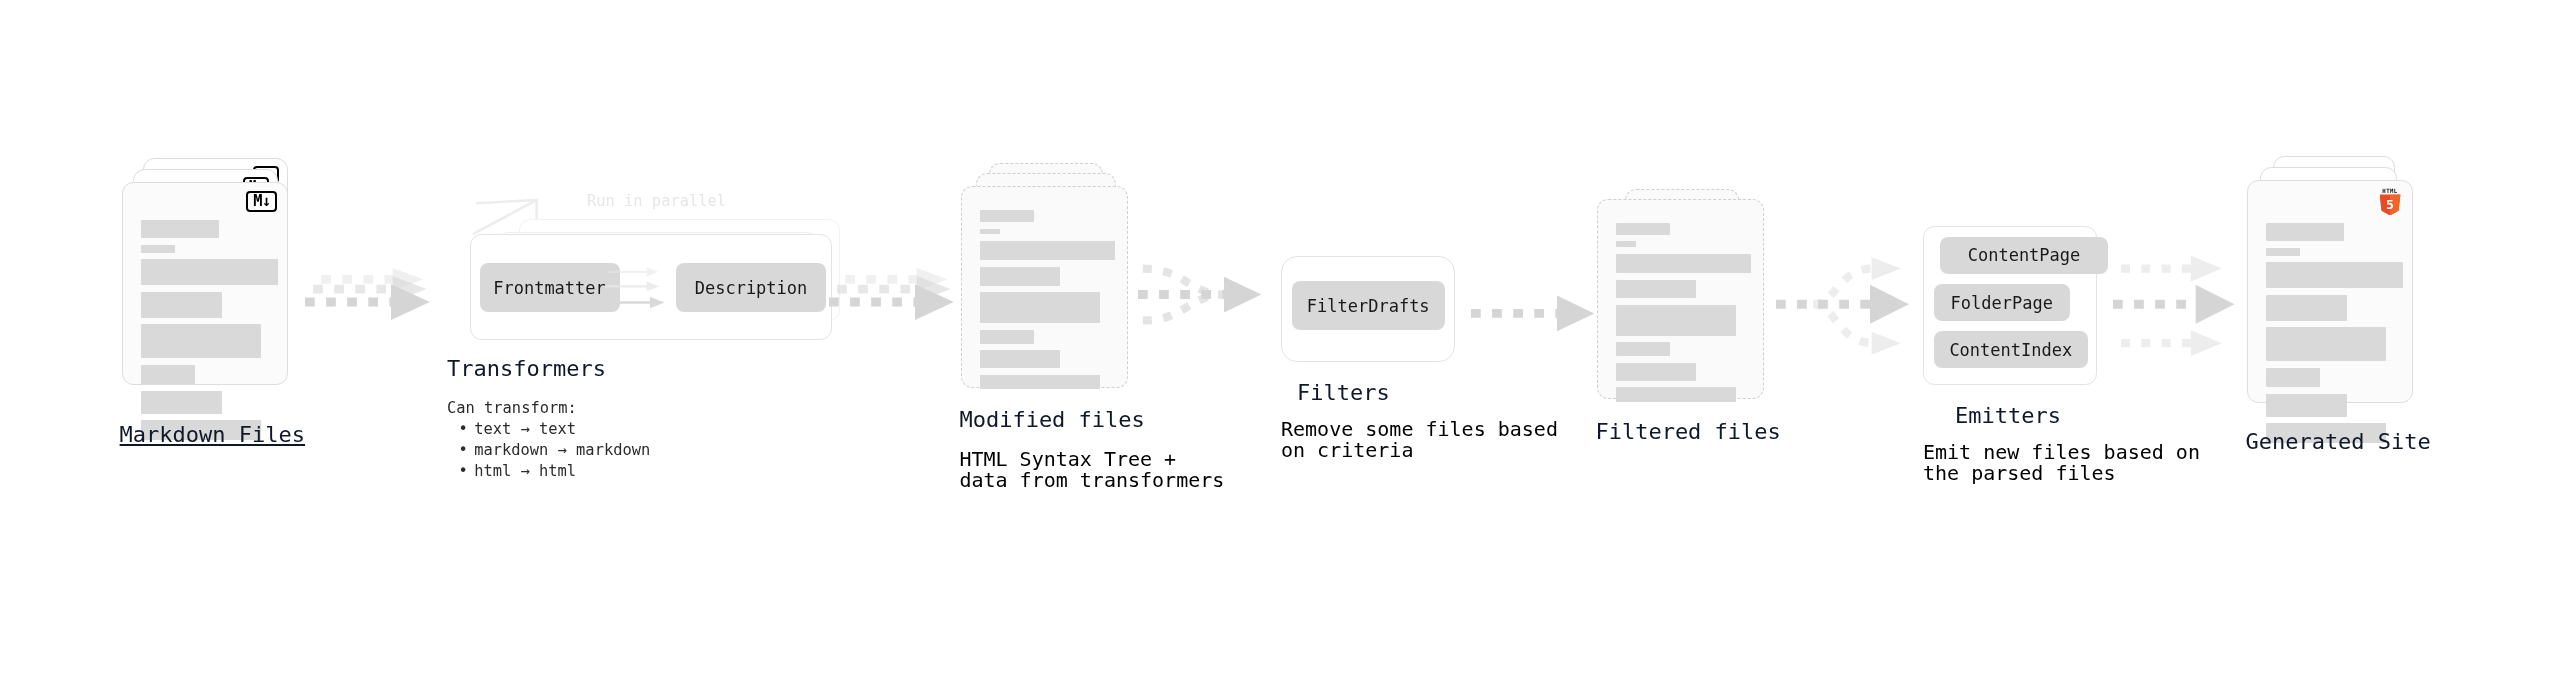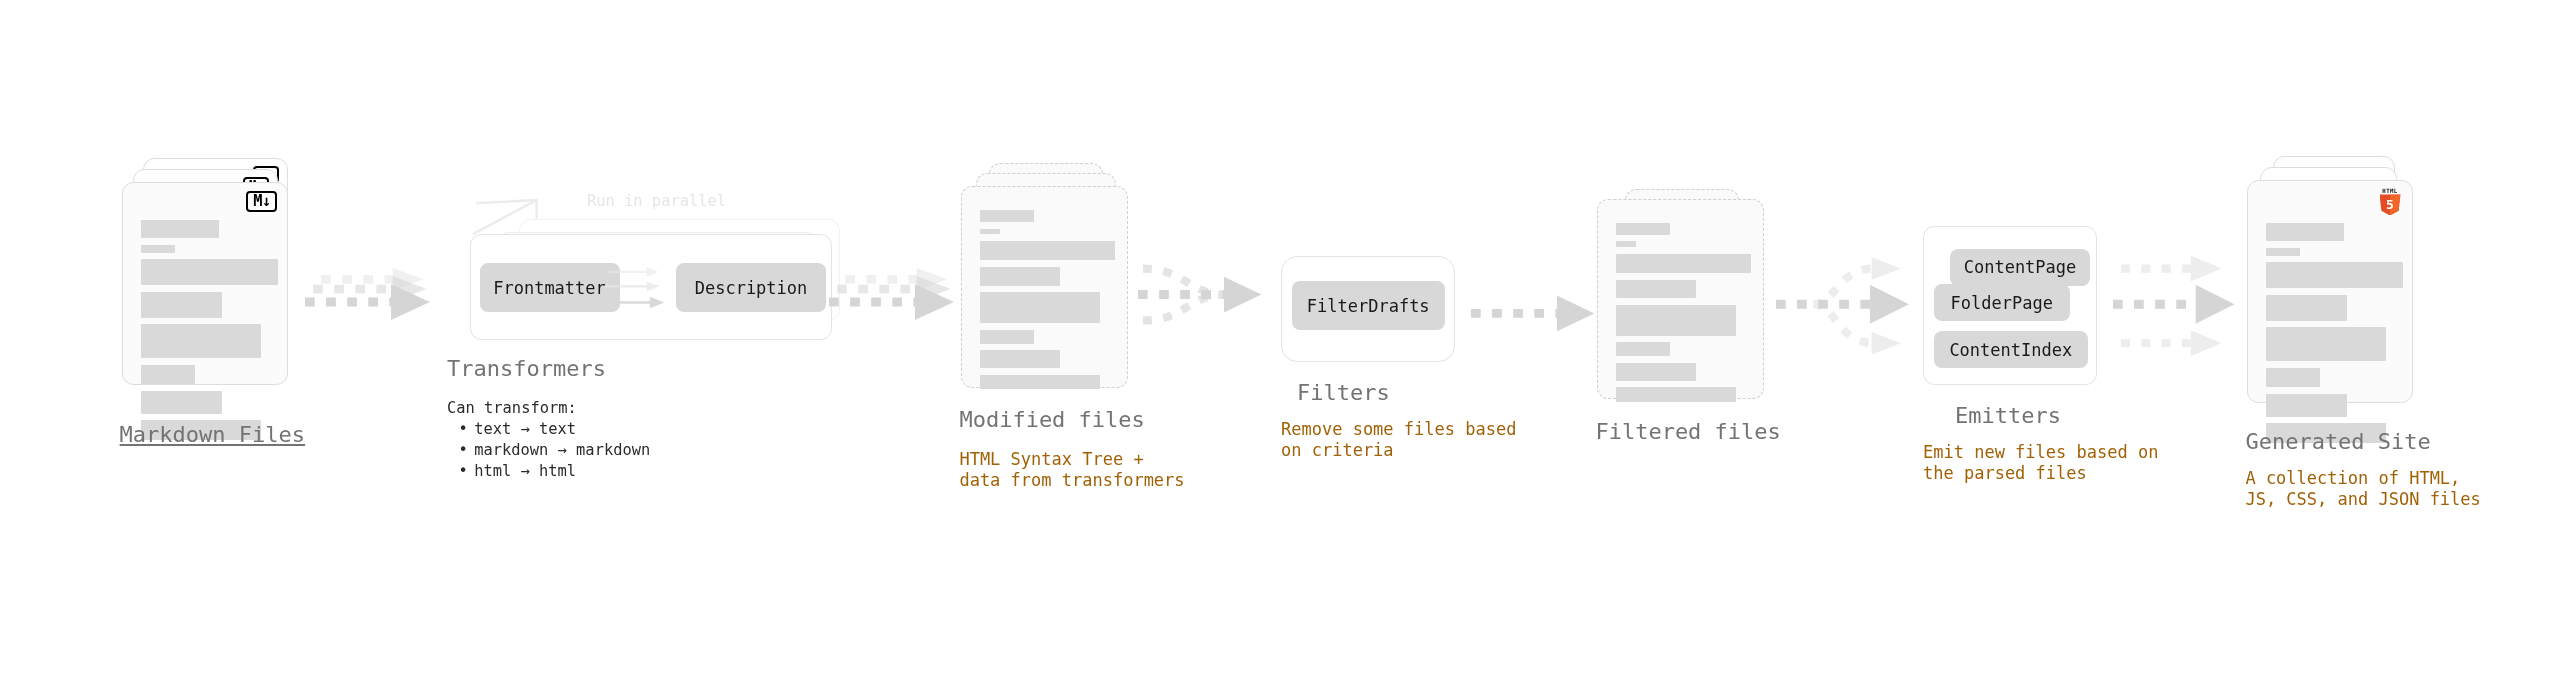--- a/index.html
+++ b/index.html
@@ -109,29 +109,29 @@
     color: #1a1a1a;
     font-size: 17px;
     white-space: nowrap;
   }
   .chip.ghost { background: #ececec; color: transparent; }
   .chip.ghost2 { background: #f2f2f2; color: transparent; }
 
   
   .caption {
     position: absolute;
-    color: #737373;
+    color: #0f172a;
     font-size: 22px;
     letter-spacing: 0px;
     white-space: nowrap;
   }
   .sub {
     position: absolute;
-    color: #a16207;
-    font-size: 17px;
+    color: #000000;
+    font-size: 20px;
     line-height: 21px;
     white-space: pre;
   }
   .sub-list { position: absolute; color: #2b2b2b; font-size: 15.4px; line-height: 21px; }
   .sub-list .hdr { white-space: pre; }
   .sub-list ul { list-style: none; margin: 0; padding: 0 0 0 11.4px; }
   .sub-list li { white-space: pre; }
   .sub-list li::before { content: "\2022"; margin-right: 6.5px; }
 
   .parallel-label {
@@ -337,21 +337,21 @@
       <path d="M 46 74 C 74 74 76 122 120 122" stroke="#ededed"></path>
     </g>
     <polygon points="118,16 154,30 118,44" fill="#ededed"></polygon>
     <polygon points="118,108 154,122 118,136" fill="#ededed"></polygon>
     <line x1="0" y1="74" x2="122" y2="74" stroke="#d5d5d5" stroke-width="11" stroke-dasharray="12 14"></line>
     <polygon points="116,50 164,74 116,98" fill="#d5d5d5"></polygon>
   </svg>
 
   <div class="node" style="left:1923px; top:226px;">
     <div class="box" style="left:0px; top:0px; width:174px; height:159px;">
-      <div class="chip" style="left:26px; top:9.8px; width:140px; height:37px;margin-top:12px;">
+      <div class="chip" style="left:16px; top:9.8px; width:168px; height:37px;">
         <span>ContentPage</span>
       </div>
       <div class="chip" style="left:9.8px; top:57px; width:136px; height:37px;">
         <span>FolderPage</span>
       </div>
       <div class="chip" style="left:9.8px; top:104px; width:154px; height:37px;">
         <span>ContentIndex</span>
       </div>
     </div>
     <div class="caption" style="left:0px; top:177px;margin-left:32px;">Emitters</div>
@@ -392,17 +392,16 @@
           <div class="bar" style="width:137px;height:26px;"></div>
           <div class="bar" style="width:81px;height:26px;"></div>
           <div class="bar" style="width:120px;height:34px;"></div>
           <div class="bar" style="width:54px;height:19.5px;"></div>
           <div class="bar" style="width:81px;height:23px;"></div>
           <div class="bar" style="width:120px;height:19.5px;"></div>
         </div>
       </div>
     </div>
     <div class="caption" style="left:-1.6px; top:273px;">Generated Site</div>
-    <div class="sub" style="left:-1.6px; top:312px;"><span>A collection of HTML,</span><br><span>JS, CSS, and JSON files</span></div>
   </div>
 
 </div>
 
 
 </body></html>

